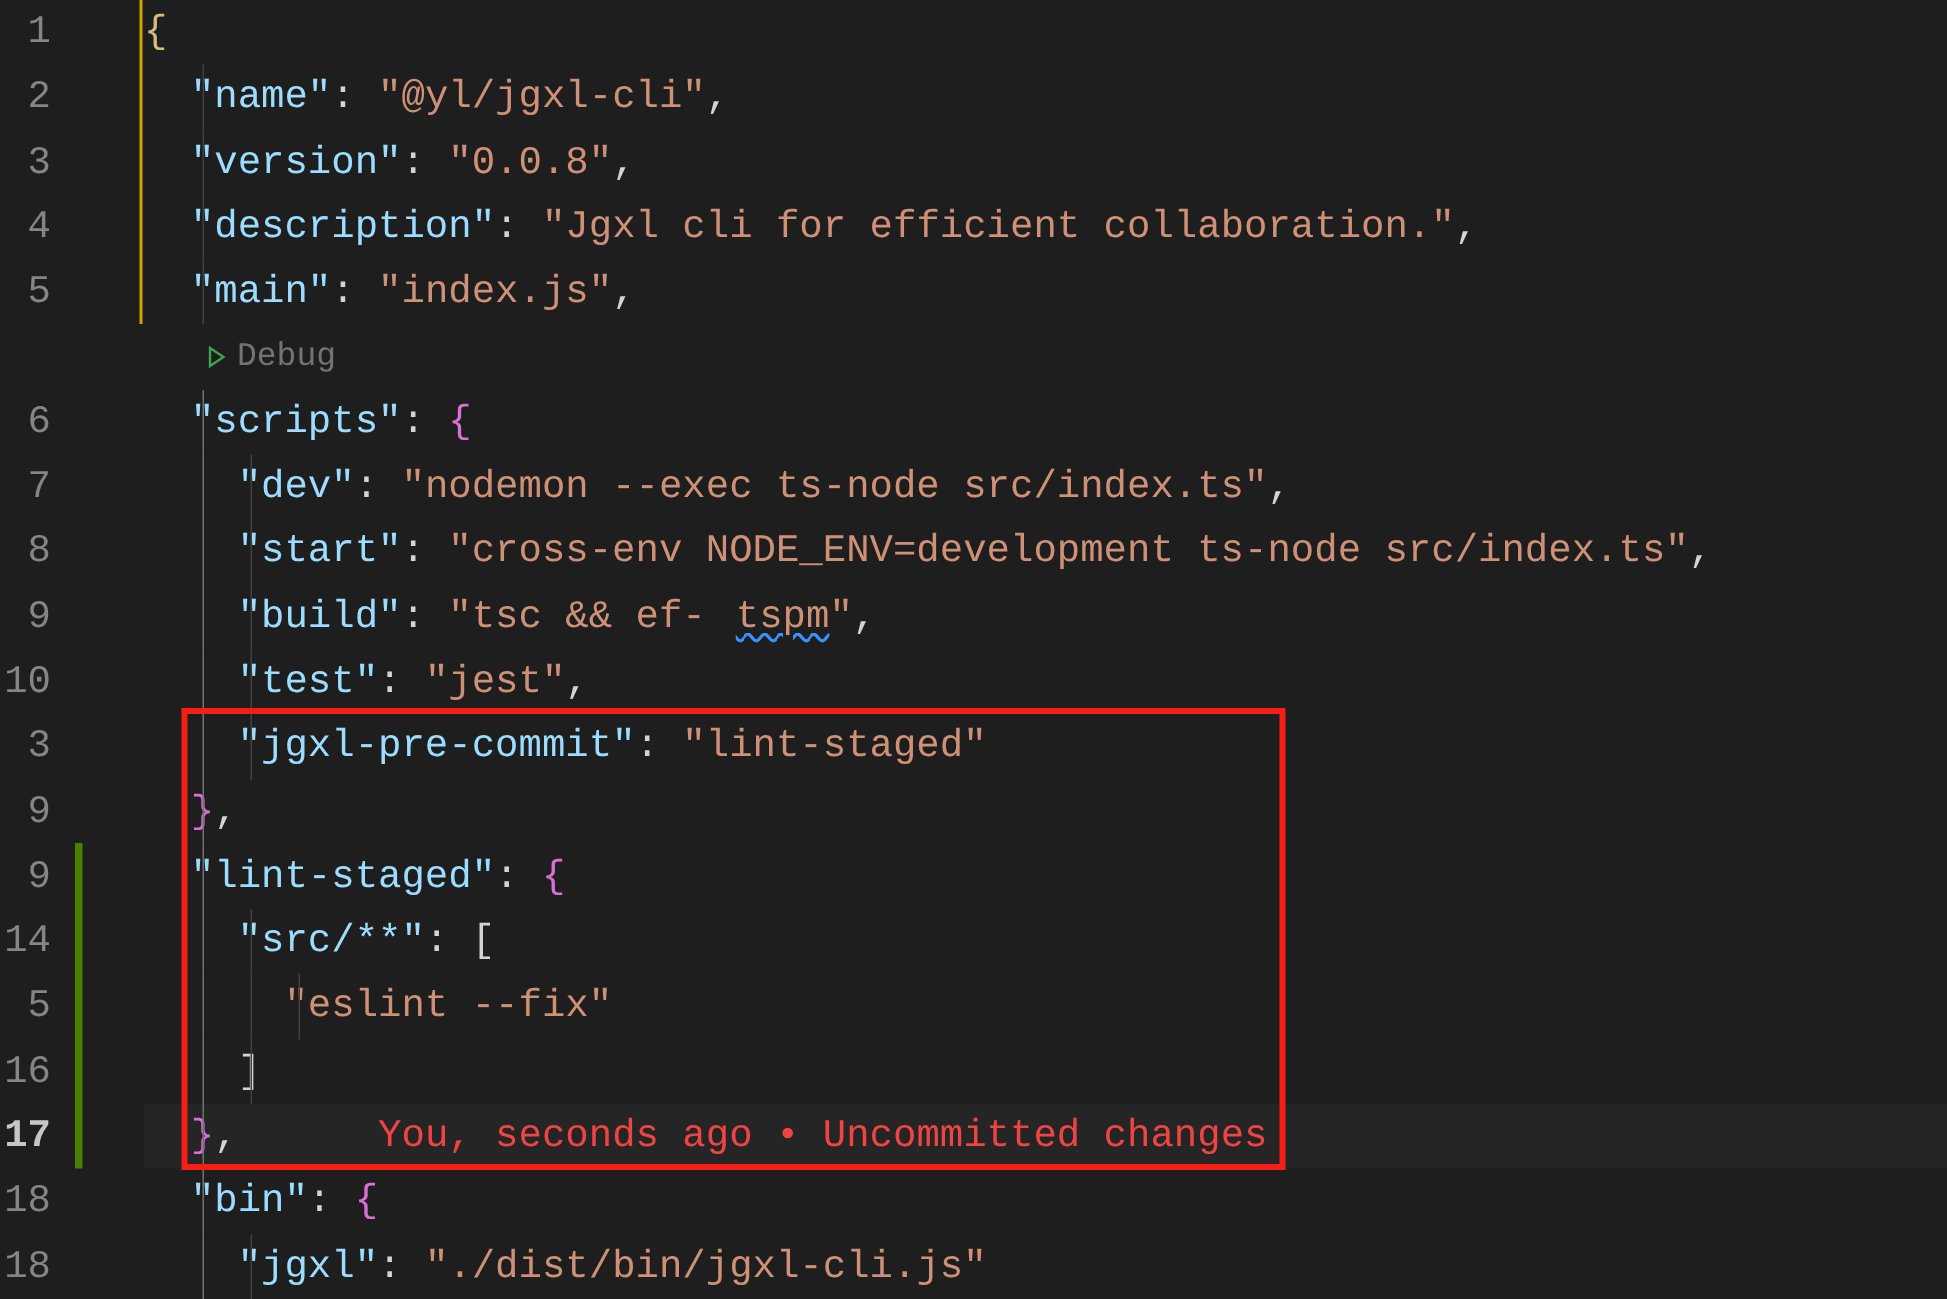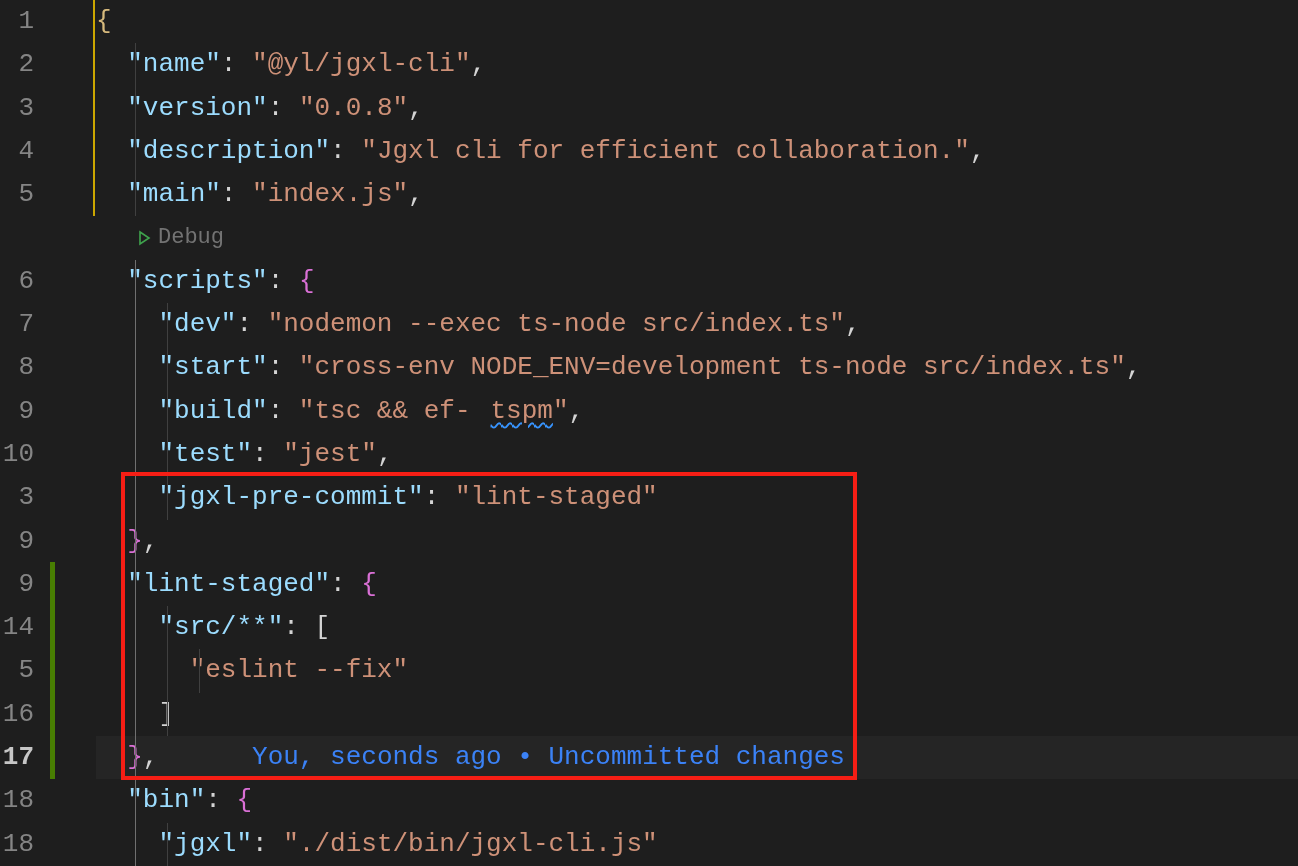--- a/index.html
+++ b/index.html
@@ -71,21 +71,21 @@
     height: 43.3px;
     display:flex;
     align-items:center;
     color:#737373;
     font-size: 22px;
     padding-left: 40px;
   }
   .debug-row svg { margin-right: 6px; }
 
   .blame {
-    color: #3b82f6;
+    color: #ef4444;
   }
 
   .squiggly {
     text-decoration-line: underline;
     text-decoration-style: wavy;
     text-decoration-color: #3794ff;
     text-decoration-thickness: 2px;
     text-underline-offset: 4px;
     margin-left: 20px;
   }

